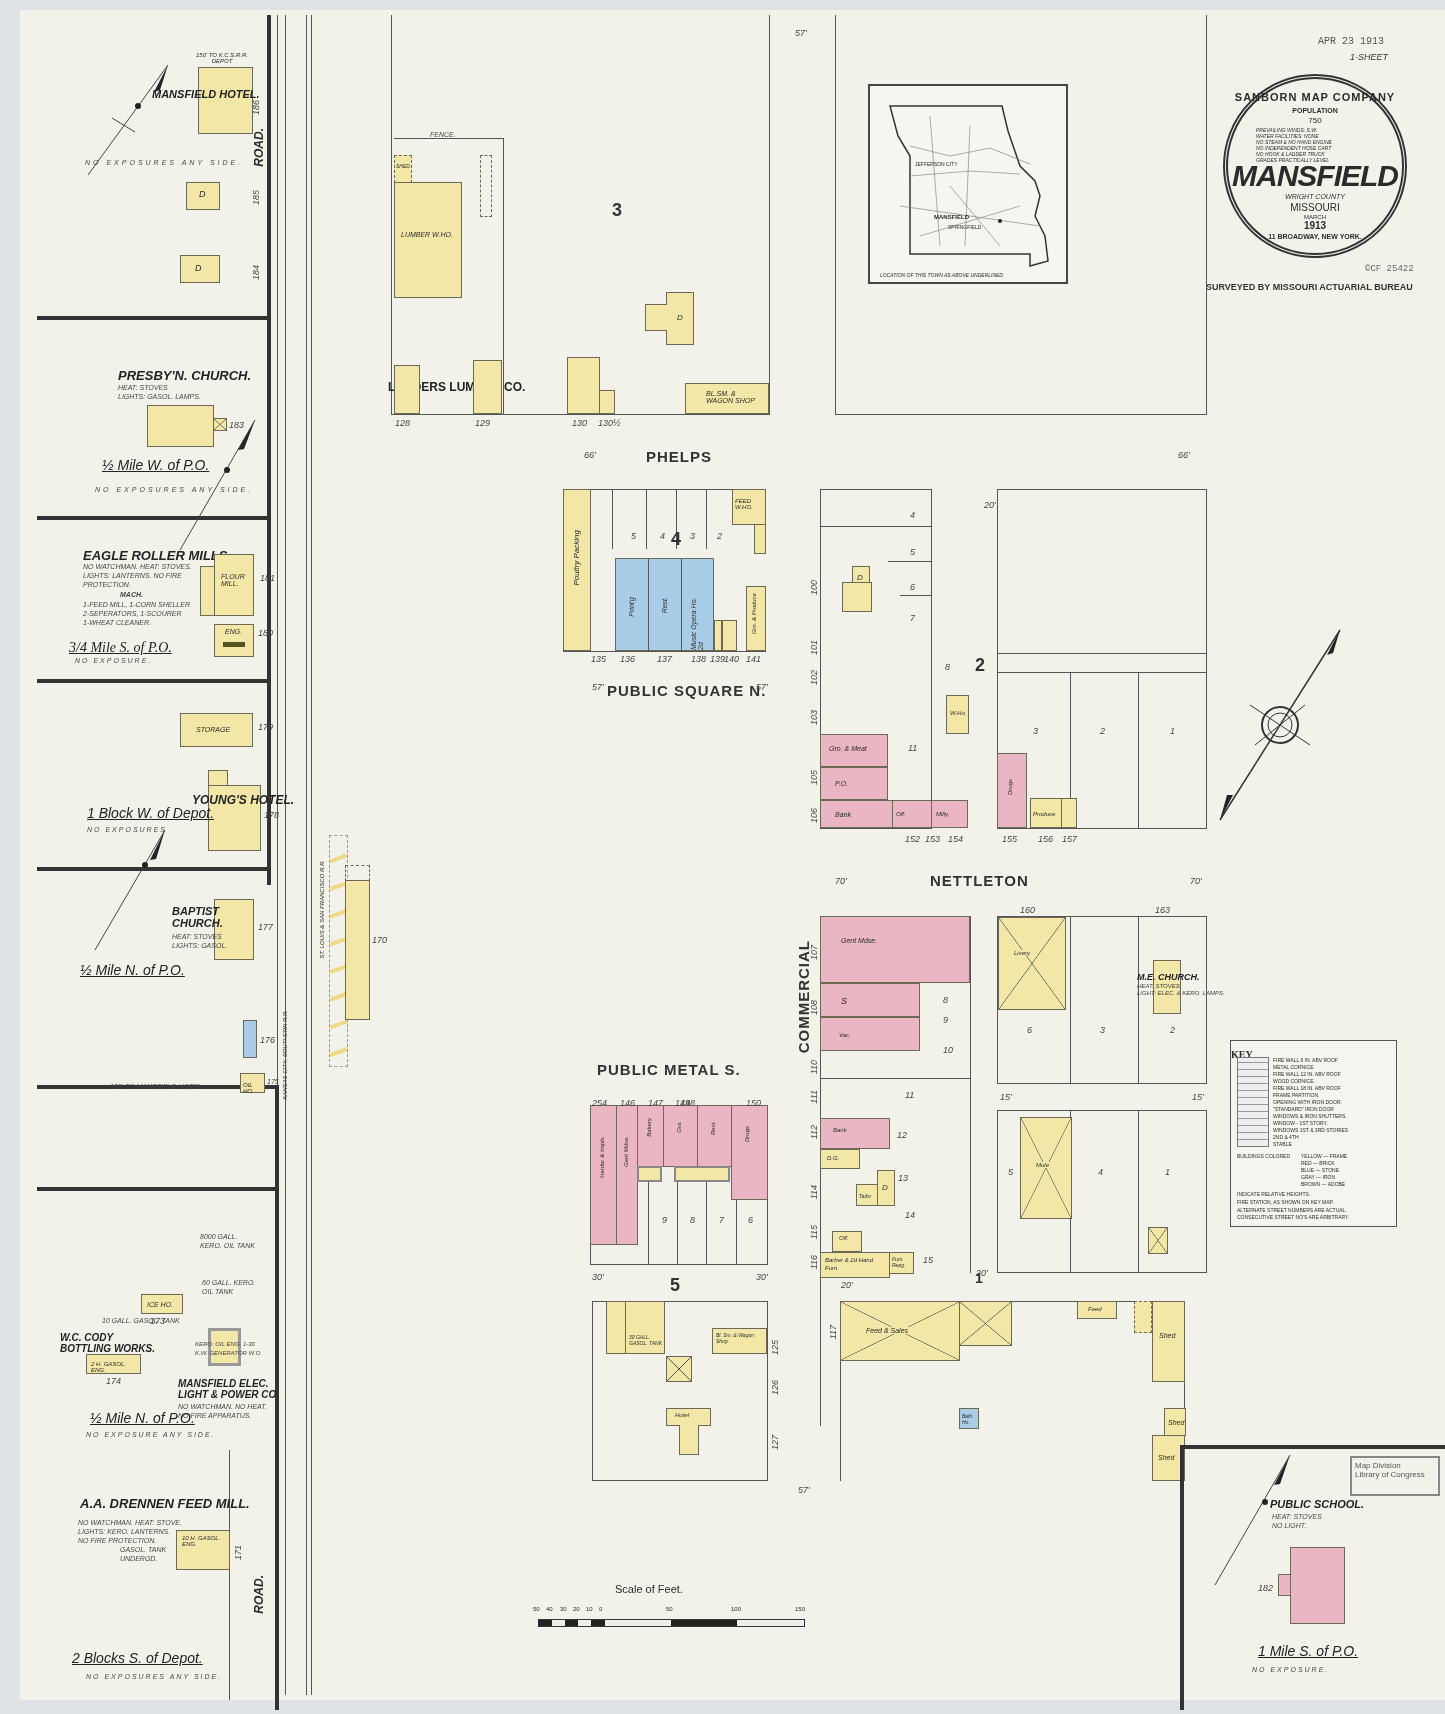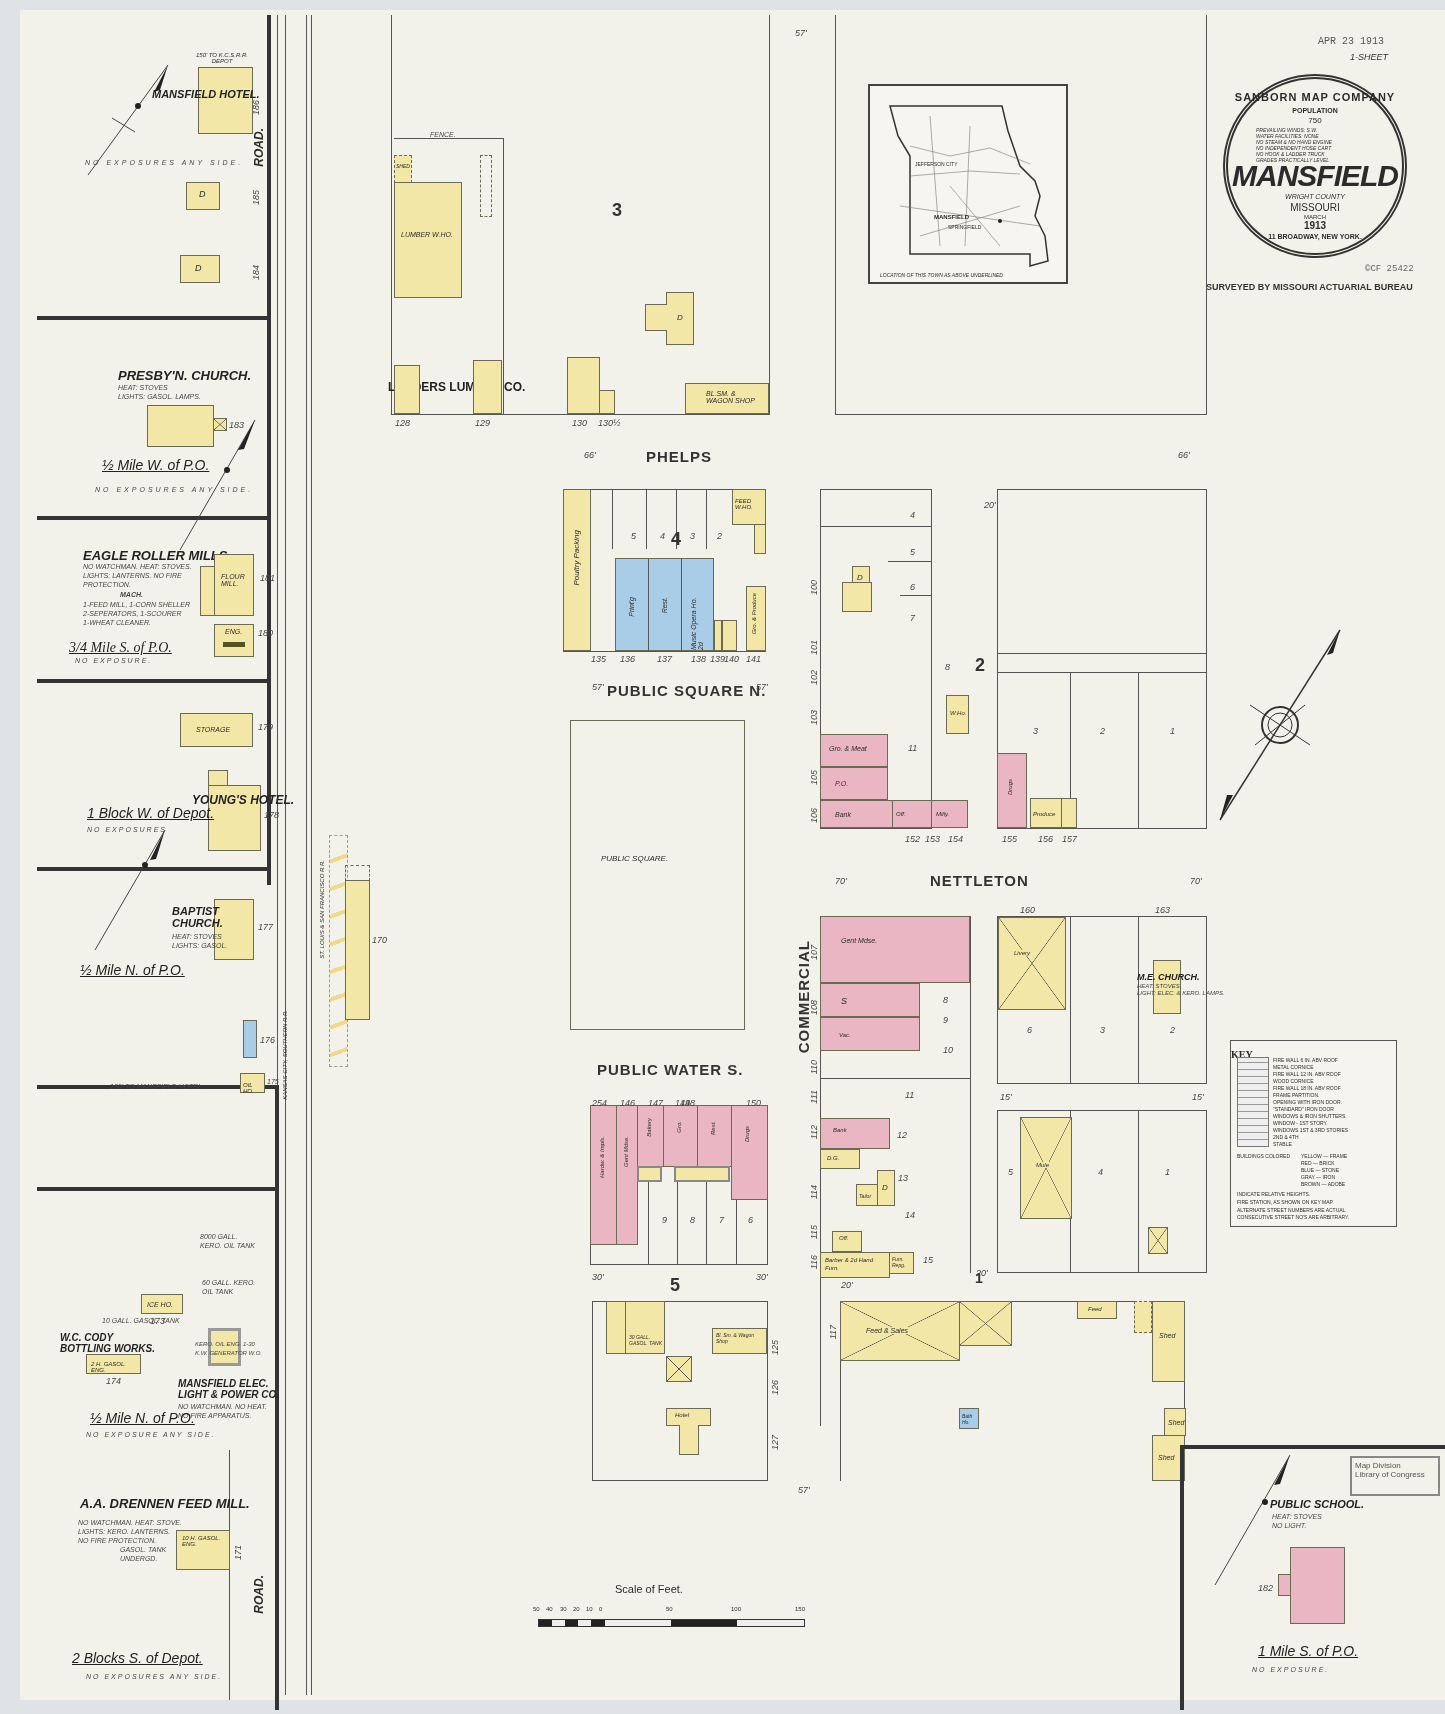--- a/index.html
+++ b/index.html
@@ -234,21 +234,21 @@
   <div class="num" style="left:375px;top:408px;">128</div>
   <div class="num" style="left:455px;top:408px;">129</div>
   <div class="num" style="left:552px;top:408px;">130</div>
   <div class="num" style="left:578px;top:408px;">130½</div>
 
   <div class="street" style="left:626px;top:438px;">PHELPS</div>
   <div class="num" style="left:564px;top:440px;">66'</div>
   <div class="num" style="left:1158px;top:440px;">66'</div>
   <div class="num" style="left:775px;top:18px;">57'</div>
   <div class="street" style="left:587px;top:672px;">PUBLIC SQUARE N.</div>
-  <div class="street" style="left:577px;top:1051px;">PUBLIC WATER S.</div>
+  <div class="street" style="left:577px;top:1051px;">PUBLIC METAL S.</div>
   <div class="street" style="left:910px;top:862px;">NETTLETON</div>
   <div class="street vert" style="left:775px;top:930px;">COMMERCIAL</div>
   <div class="num" style="left:815px;top:866px;">70'</div>
   <div class="num" style="left:1170px;top:866px;">70'</div>
   <div class="num" style="left:778px;top:1475px;">57'</div>
 
   <div class="line" style="left:543px;top:479px;width:203px;height:1px;"></div>
   <div class="line" style="left:543px;top:641px;width:203px;height:1px;"></div>
   <div class="b y" style="left:543px;top:479px;width:28px;height:162px;">
       <span class="abs vert" style="left:8px;top:40px;font-size:8px;font-style:italic;">Poultry Packing</span>
@@ -281,23 +281,20 @@
   <div class="num" style="left:571px;top:644px;">135</div>
   <div class="num" style="left:600px;top:644px;">136</div>
   <div class="num" style="left:637px;top:644px;">137</div>
   <div class="num" style="left:671px;top:644px;">138</div>
   <div class="num" style="left:690px;top:644px;">139</div>
   <div class="num" style="left:704px;top:644px;">140</div>
   <div class="num" style="left:726px;top:644px;">141</div>
   <div class="num" style="left:572px;top:672px;">57'</div>
   <div class="num" style="left:736px;top:672px;">57'</div>
 
-  <div class="b" style="left:550px;top:710px;width:175px;height:310px;">
-      <span class="abs" style="left:30px;top:133px;font-size:8px;font-style:italic;">PUBLIC SQUARE.</span>
-    </div>
 
   <div class="line" style="left:800px;top:479px;width:1px;height:340px;"></div>
   <div class="line" style="left:800px;top:479px;width:112px;height:1px;"></div>
   <div class="line" style="left:911px;top:479px;width:1px;height:340px;"></div>
   <div class="line" style="left:800px;top:818px;width:112px;height:1px;"></div>
   <div class="line" style="left:800px;top:516px;width:112px;height:1px;"></div>
   <div class="line" style="left:868px;top:551px;width:43px;height:1px;"></div>
   <div class="line" style="left:880px;top:585px;width:31px;height:1px;"></div>
   <div class="num" style="left:890px;top:500px;">4</div>
   <div class="num" style="left:890px;top:537px;">5</div>

